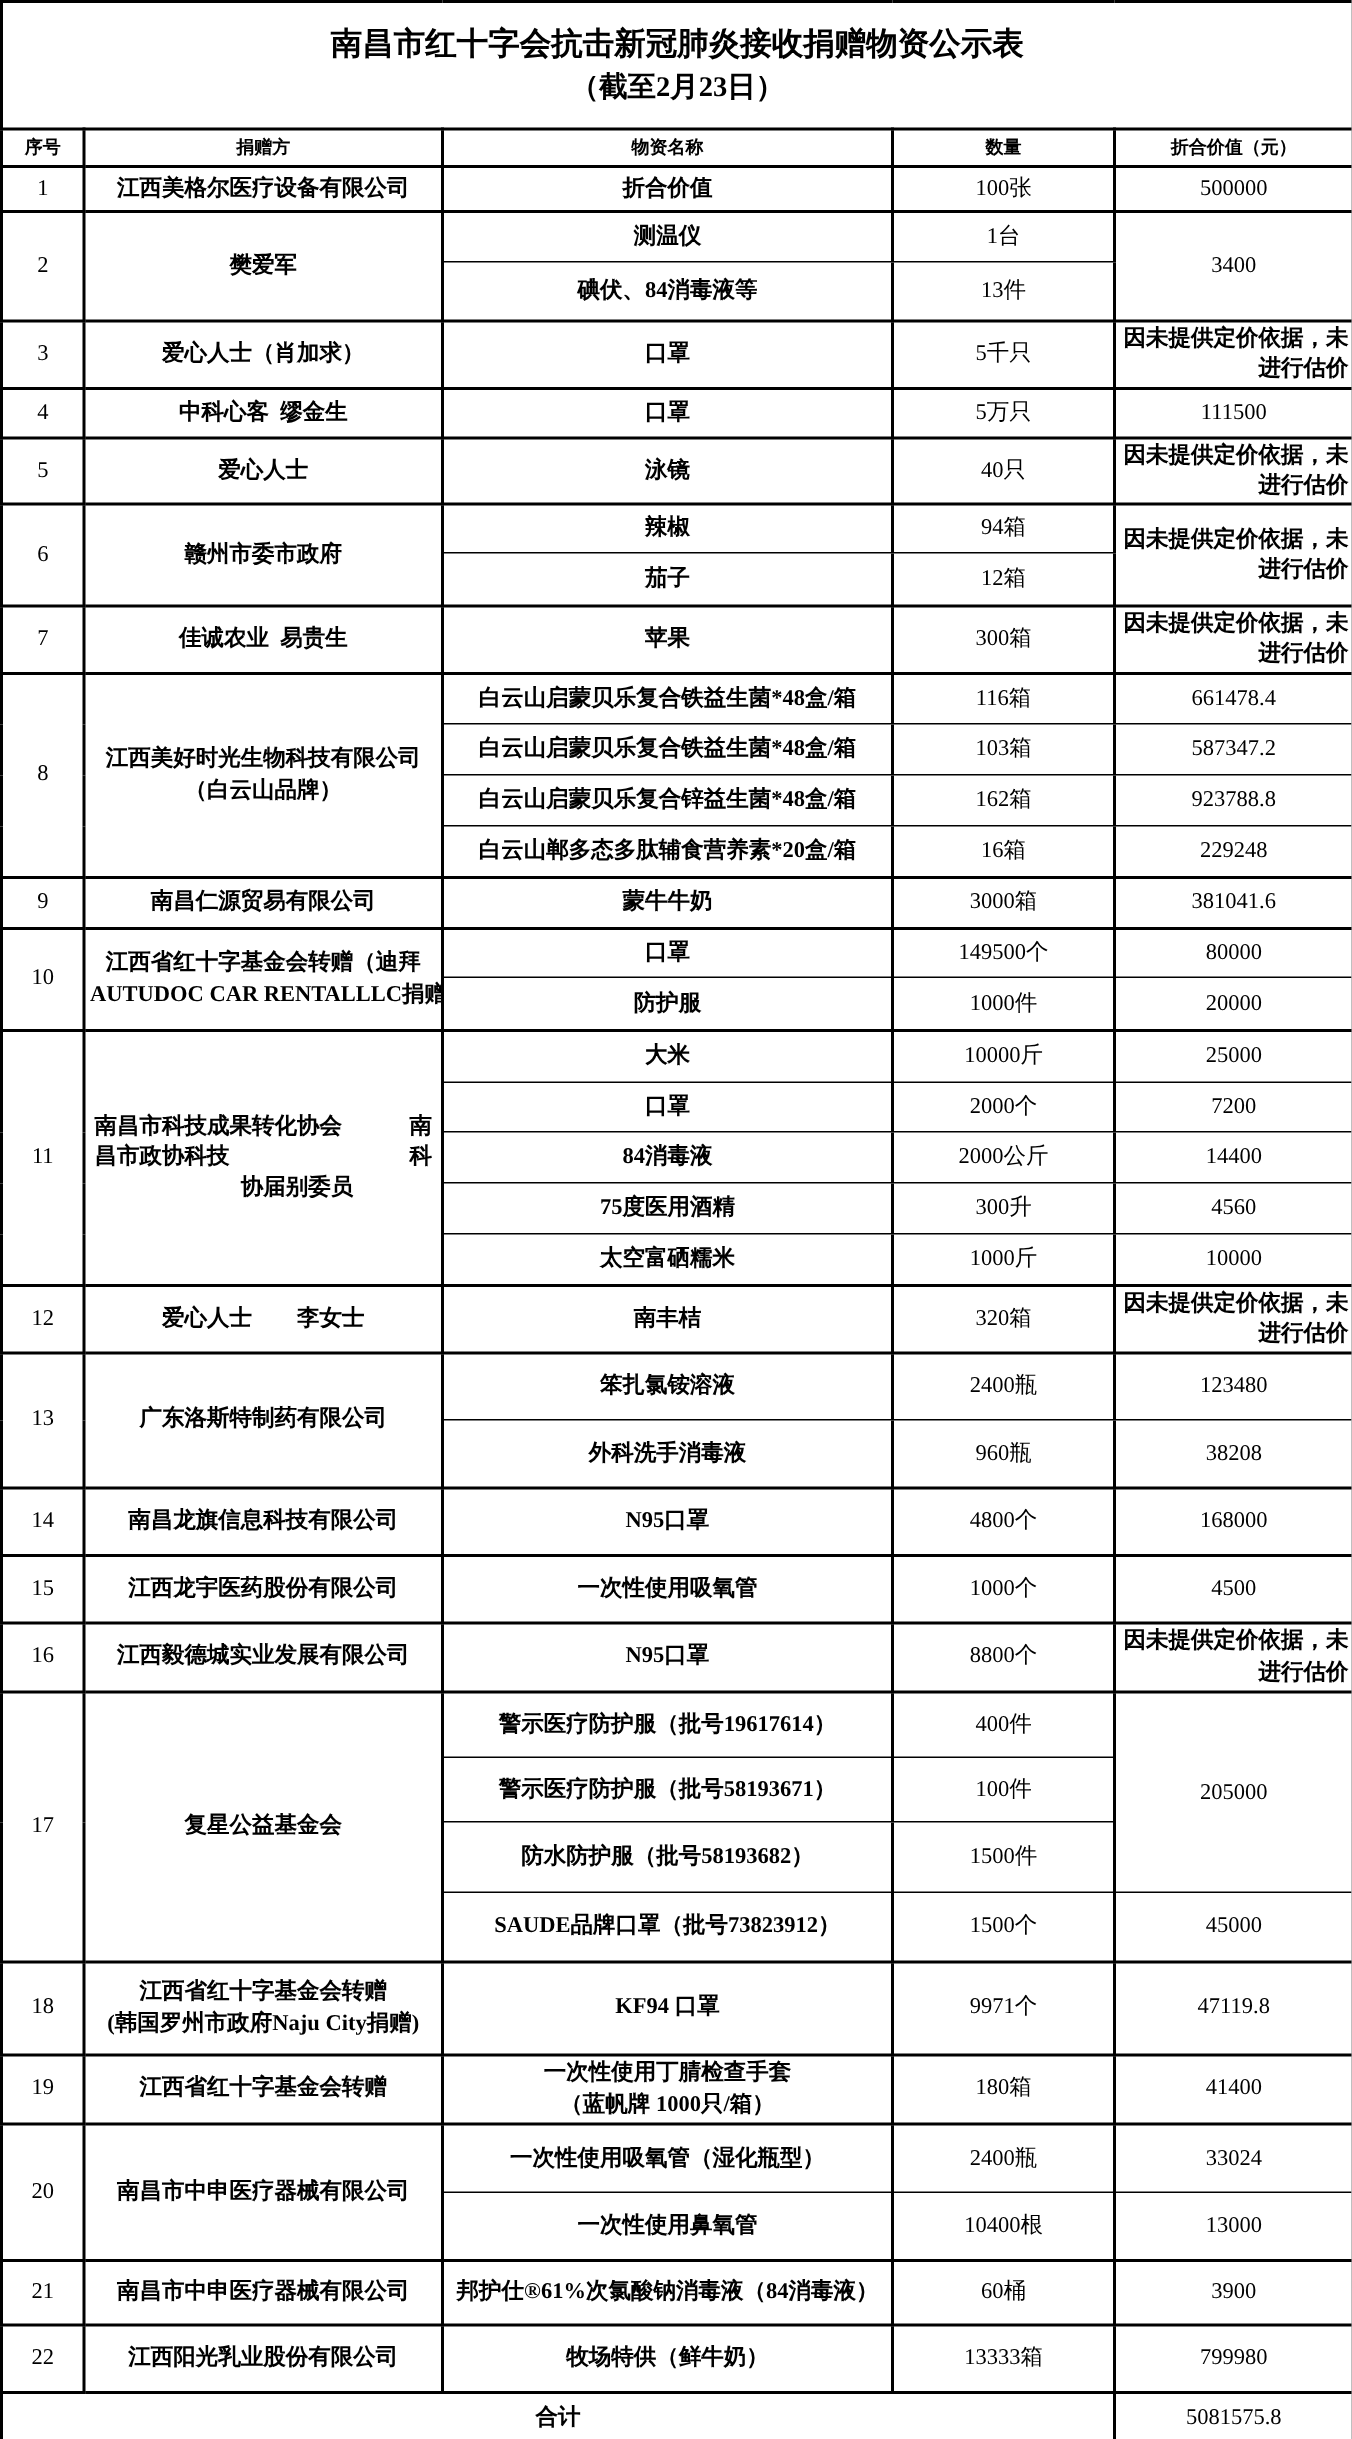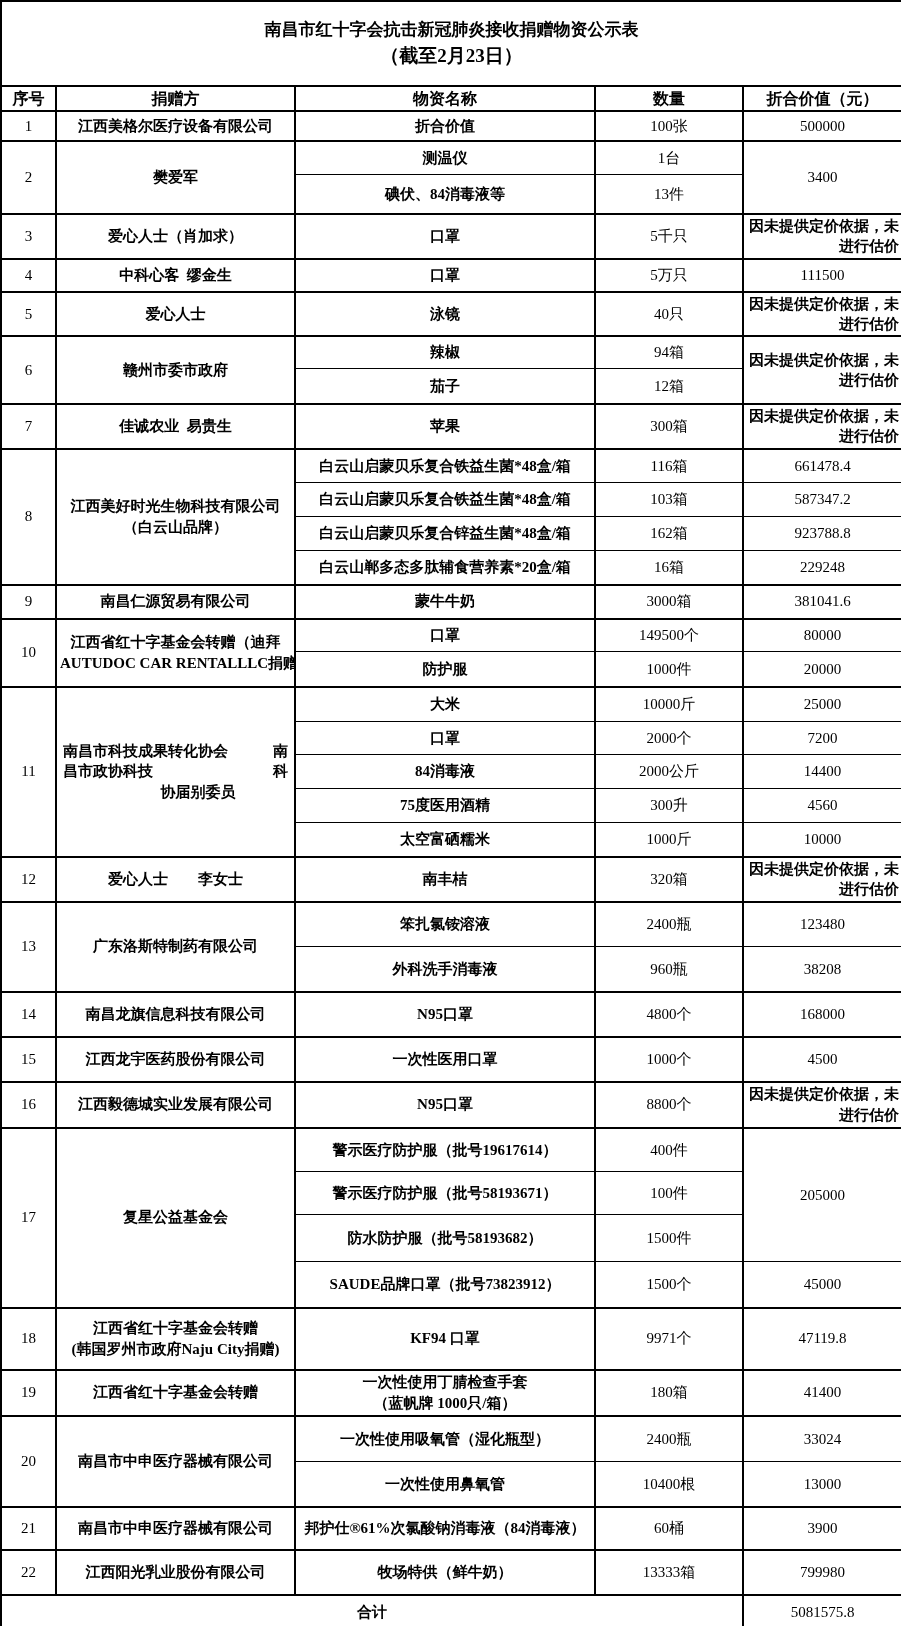--- a/index.html
+++ b/index.html
@@ -18,23 +18,23 @@
     border-left-width:2px;
     border-right-width:2px;
     text-align:center;
     vertical-align:middle;
     padding:1px 3px;
     font-size:15px;
     line-height:1.35;
     overflow:hidden;
     word-break:break-all;
   }
-  th{border-width:2px;font-size:16px;font-weight:bold;height:23px;padding:0 2px;}
+  th{border-width:2px;font-size:12px;font-weight:bold;height:23px;padding:0 2px;}
   .title-cell{border-width:2px;height:81px;}
-  .title-line1{font-size:17px;font-weight:bold;line-height:1.5;}
+  .title-line1{font-size:21px;font-weight:bold;line-height:1.5;}
   .title-line2{font-size:19px;font-weight:bold;line-height:1.4;}
   tr.rend td{border-bottom-width:2px;}
   td.bspan{border-bottom-width:2px;}
   .c-donor,.c-name{font-weight:bold;}
   .c-donor div,.c-name div{white-space:pre;}
   .pre-left{text-align:center;}
   td.note{
     text-align:right;
     font-weight:bold;
     padding:1px 2px;
@@ -302,21 +302,21 @@
           </td>
           <td class="c-qty">4800个</td>
           <td class="c-val bspan">168000</td>
         </tr>
         <tr class="rend" style="height: 45px;">
           <td class="c-no bspan">15</td>
           <td class="c-donor bspan">
             <div>江西龙宇医药股份有限公司</div>
           </td>
           <td class="c-name">
-            <div>一次性医用口罩</div>
+            <div>一次性使用吸氧管</div>
           </td>
           <td class="c-qty">1000个</td>
           <td class="c-val bspan">4500</td>
         </tr>
         <tr class="rend" style="height: 46px;">
           <td class="c-no bspan">16</td>
           <td class="c-donor bspan">
             <div>江西毅德城实业发展有限公司</div>
           </td>
           <td class="c-name">

